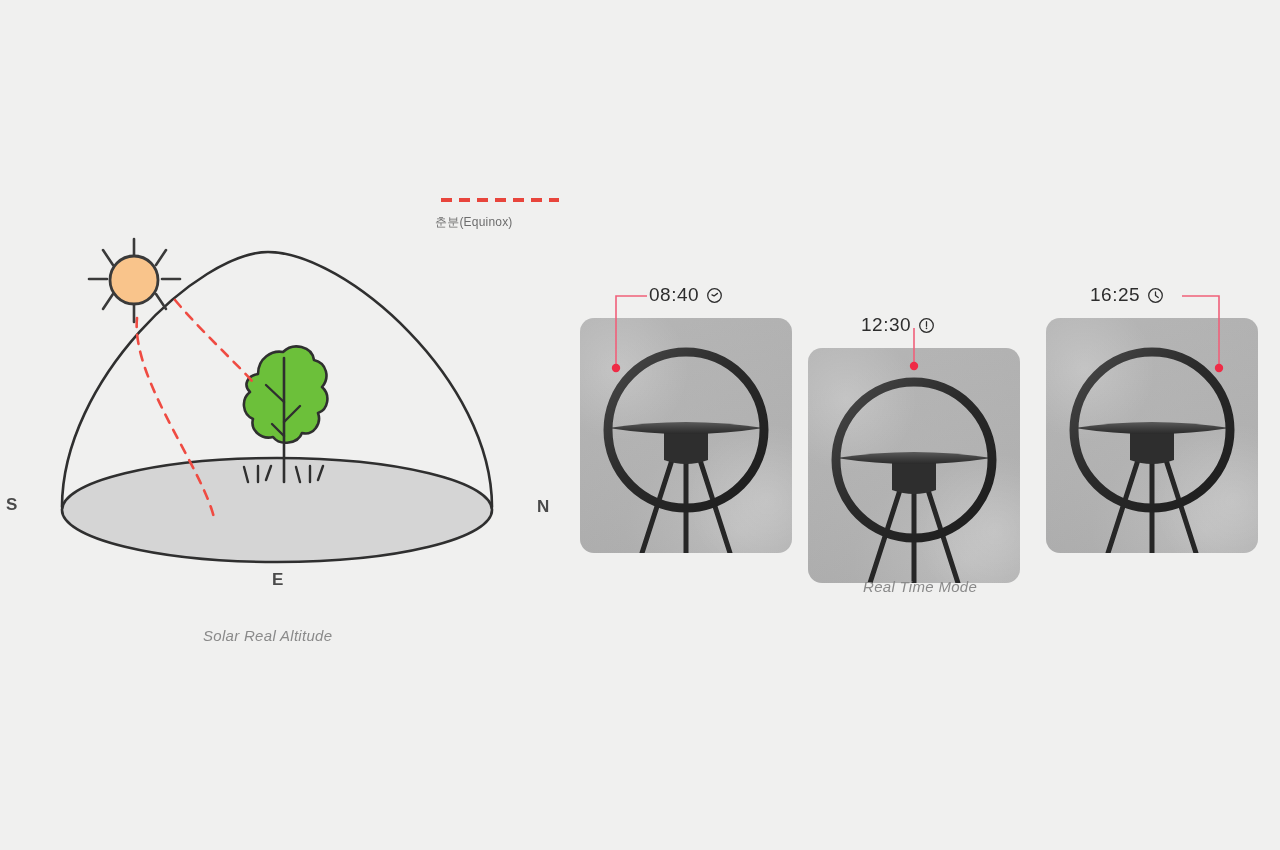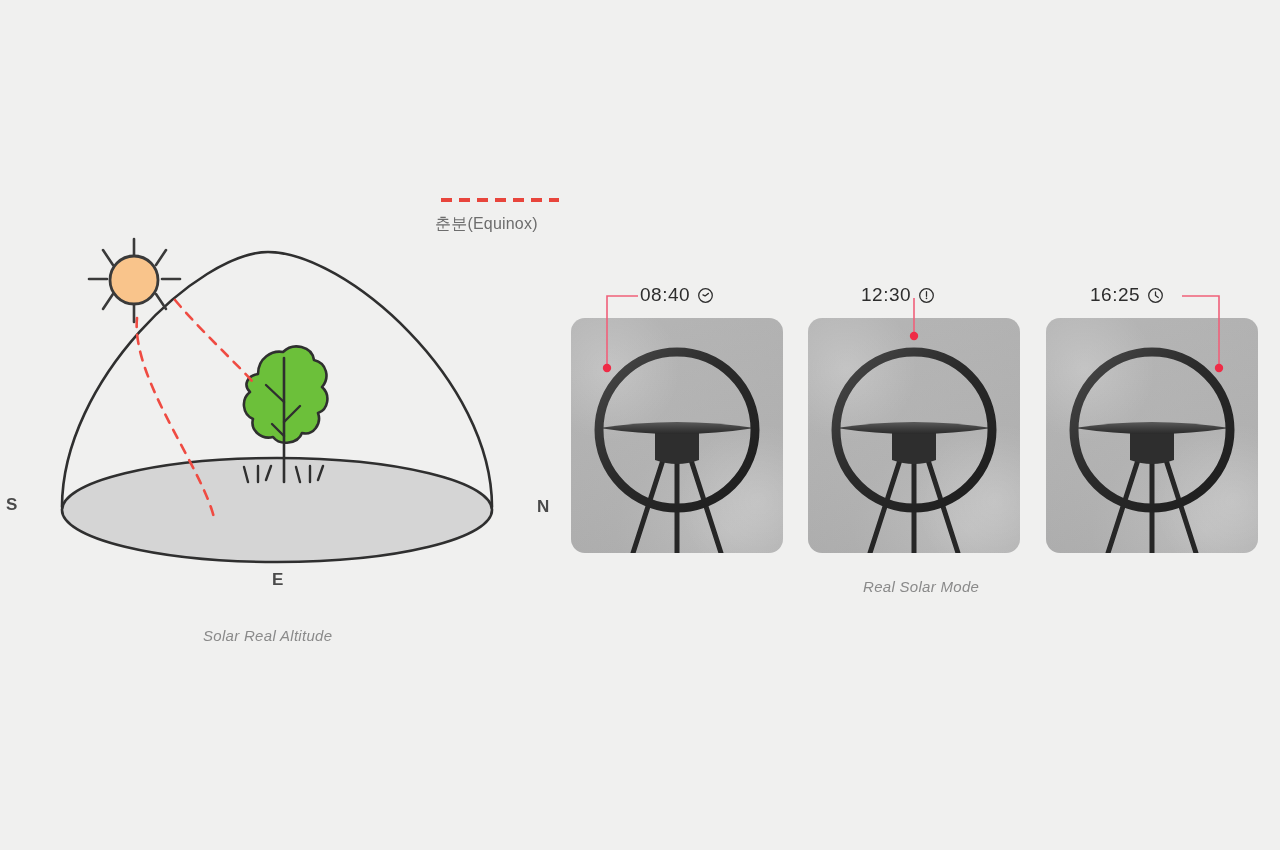--- a/index.html
+++ b/index.html
@@ -28,21 +28,21 @@
     width: 118px;
     height: 4px;
     background: repeating-linear-gradient(
         to right,
         #e8453c 0px, #e8453c 11px,
         rgba(0,0,0,0) 11px, rgba(0,0,0,0) 18px);
     margin-left: 6px;
   }
   #legend .legend-label {
     margin-top: 12px;
-    font-size: 16px;
+    font-size: 12px;
     color: #6d6d6d;
     letter-spacing: .2px;
   }
 
   
   #dome-diagram {
     position: absolute;
     left: 0px;
     top: 230px;
     width: 540px;
@@ -171,21 +171,21 @@
   </div>
 
   <div class="dir-label" id="label-s">S</div>
   <div class="dir-label" id="label-e">E</div>
   <div class="caption" id="caption-left">Solar Real Altitude</div>
 
   <div class="dir-label" id="label-n">N</div>
 
   <div id="panels">
 
-    <div class="panel-wrap" style="left:0px;">
+    <div class="panel-wrap" style="left:9px;">
       <div class="panel-photo">
         <div class="grain"></div>
         <svg viewBox="0 0 212 235">
           <defs>
             <linearGradient id="ringG1" x1="0" y1="0" x2="1" y2="1">
               <stop offset="0%" stop-color="#4a4a4a"></stop>
               <stop offset="45%" stop-color="#2a2a2a"></stop>
               <stop offset="100%" stop-color="#1d1d1d"></stop>
             </linearGradient>
             <linearGradient id="discG1" x1="0" y1="0" x2="0" y2="1">
@@ -217,21 +217,21 @@
       </svg>
       <div class="time-label" style="left:69px;">
         <span>08:40</span>
         <svg class="clock-ic" width="17" height="17" viewBox="0 0 20 20">
           <circle cx="10" cy="10" r="8" fill="none" stroke="#2d2d2d" stroke-width="1.5"></circle>
           <path d="M 13.5 7.5 L 9.5 10.5 L 7 9.2" fill="none" stroke="#2d2d2d" stroke-width="1.5" stroke-linecap="round" stroke-linejoin="round"></path>
         </svg>
       </div>
     </div>
 
-    <div class="panel-wrap" style="left:237px;">
+    <div class="panel-wrap" style="left:237px;margin-top:30px;">
       <div class="panel-photo">
         <div class="grain"></div>
         <svg viewBox="0 0 212 235">
           <defs>
             <linearGradient id="ringG2" x1="0" y1="0" x2="1" y2="1">
               <stop offset="0%" stop-color="#4a4a4a"></stop>
               <stop offset="45%" stop-color="#2a2a2a"></stop>
               <stop offset="100%" stop-color="#1d1d1d"></stop>
             </linearGradient>
             <linearGradient id="discG2" x1="0" y1="0" x2="0" y2="1">
@@ -300,15 +300,15 @@
         <span>16:25</span>
         <svg class="clock-ic" width="17" height="17" viewBox="0 0 20 20">
           <circle cx="10" cy="10" r="8" fill="none" stroke="#2d2d2d" stroke-width="1.5"></circle>
           <path d="M 10 5.8 L 10 10 L 13.2 12.4" fill="none" stroke="#2d2d2d" stroke-width="1.5" stroke-linecap="round" stroke-linejoin="round"></path>
         </svg>
       </div>
     </div>
 
   </div>
 
-  <div class="caption" id="caption-right">Real Solar Mode</div>
+  <div class="caption" id="caption-right">Real Time Mode</div>
 
 </div>
 
 </body></html>

